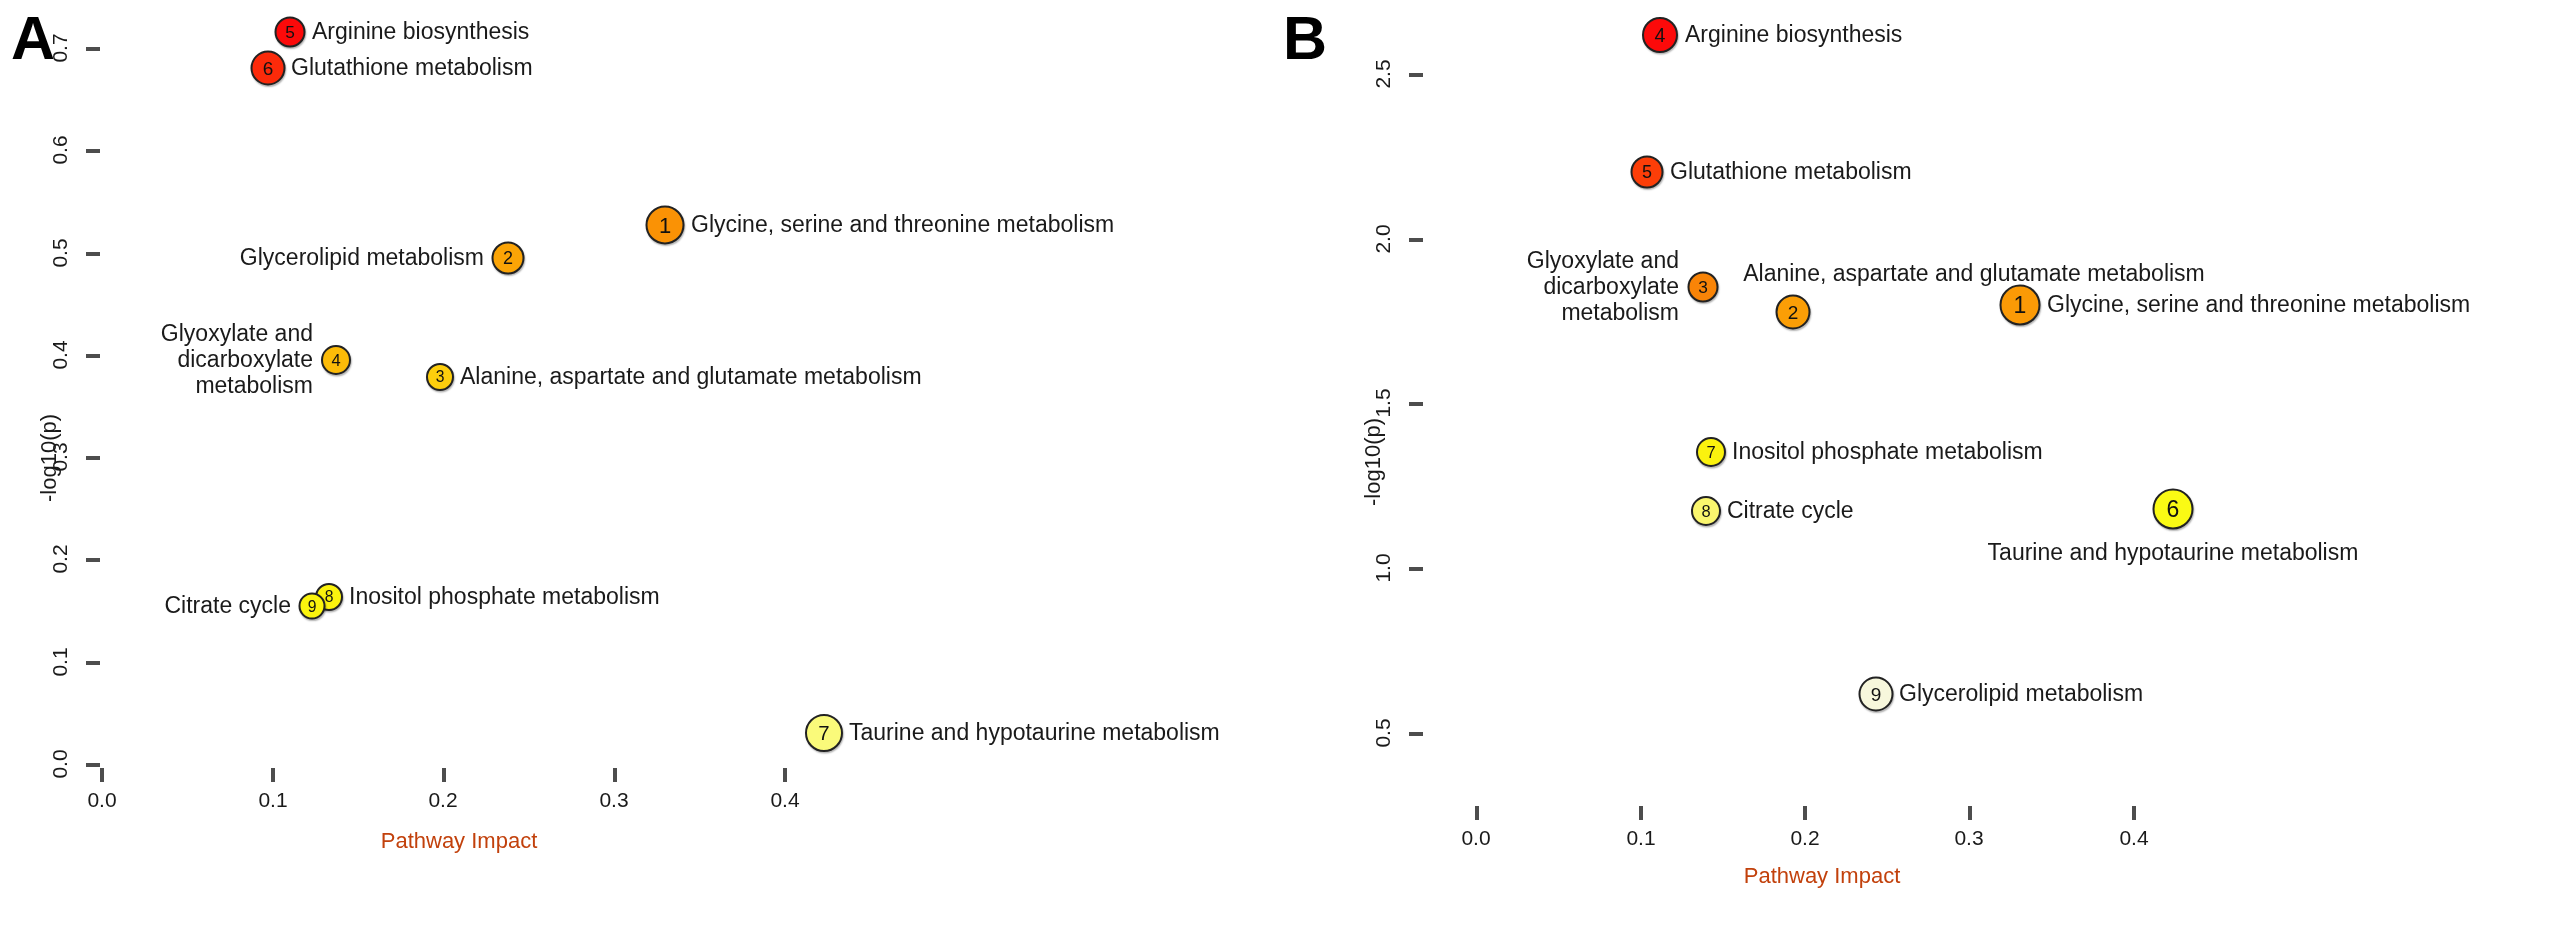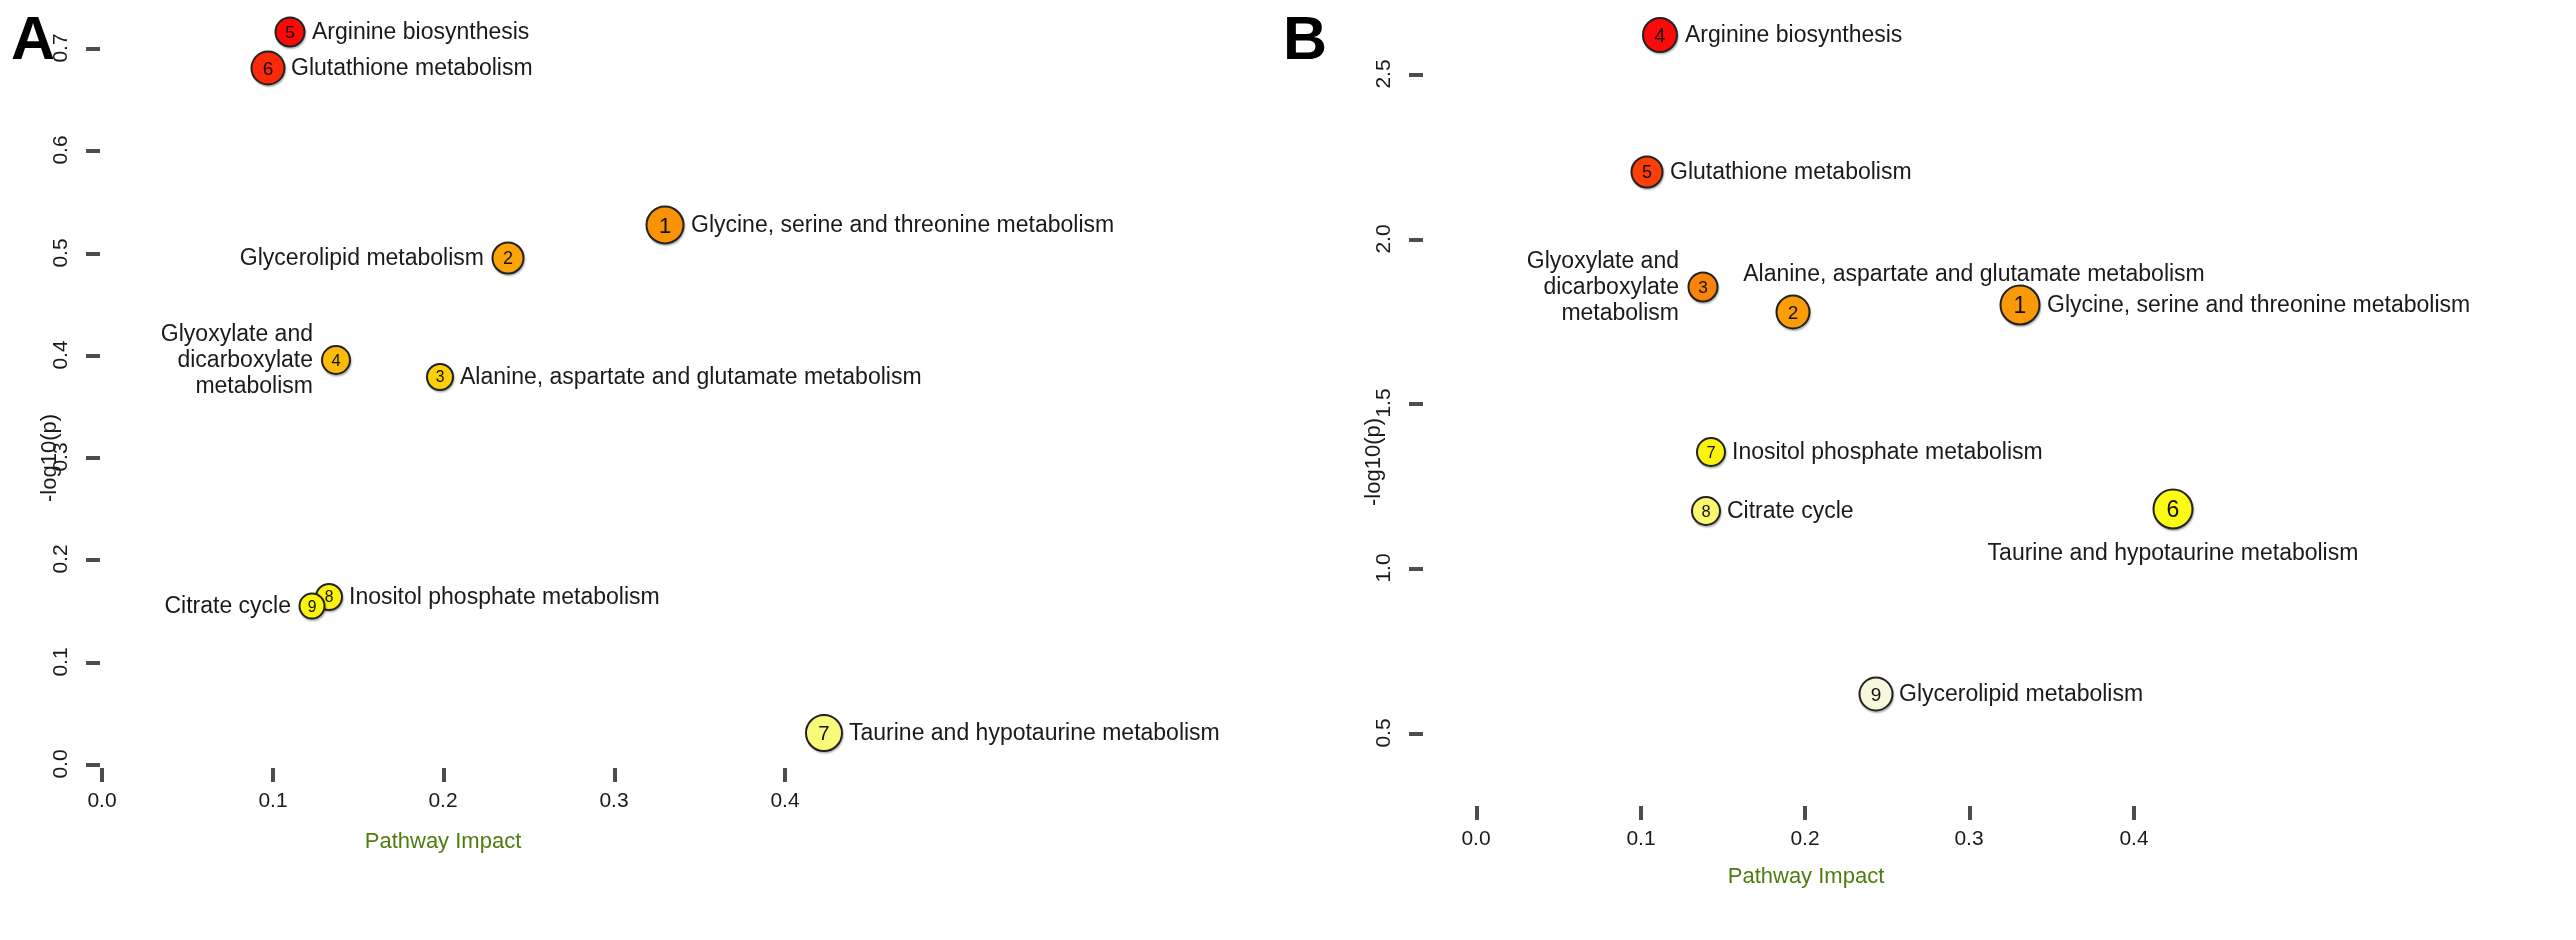--- a/index.html
+++ b/index.html
@@ -53,23 +53,24 @@
     transform: translateX(-50%);
   }
   .tick-label-y {
     transform: rotate(-90deg);
     transform-origin: center center;
   }
 
   .axis-title-x {
     position: absolute;
     font-size: 22px;
-    color: #4d7c0f;
+    color: #c2410c;
     white-space: nowrap;
     transform: translateX(-50%);
+    margin-left: 16px;
   }
   .axis-title-y {
     position: absolute;
     font-size: 22px;
     color: #1a1a1a;
     white-space: nowrap;
     transform: rotate(-90deg);
     transform-origin: left top;
   }
 

